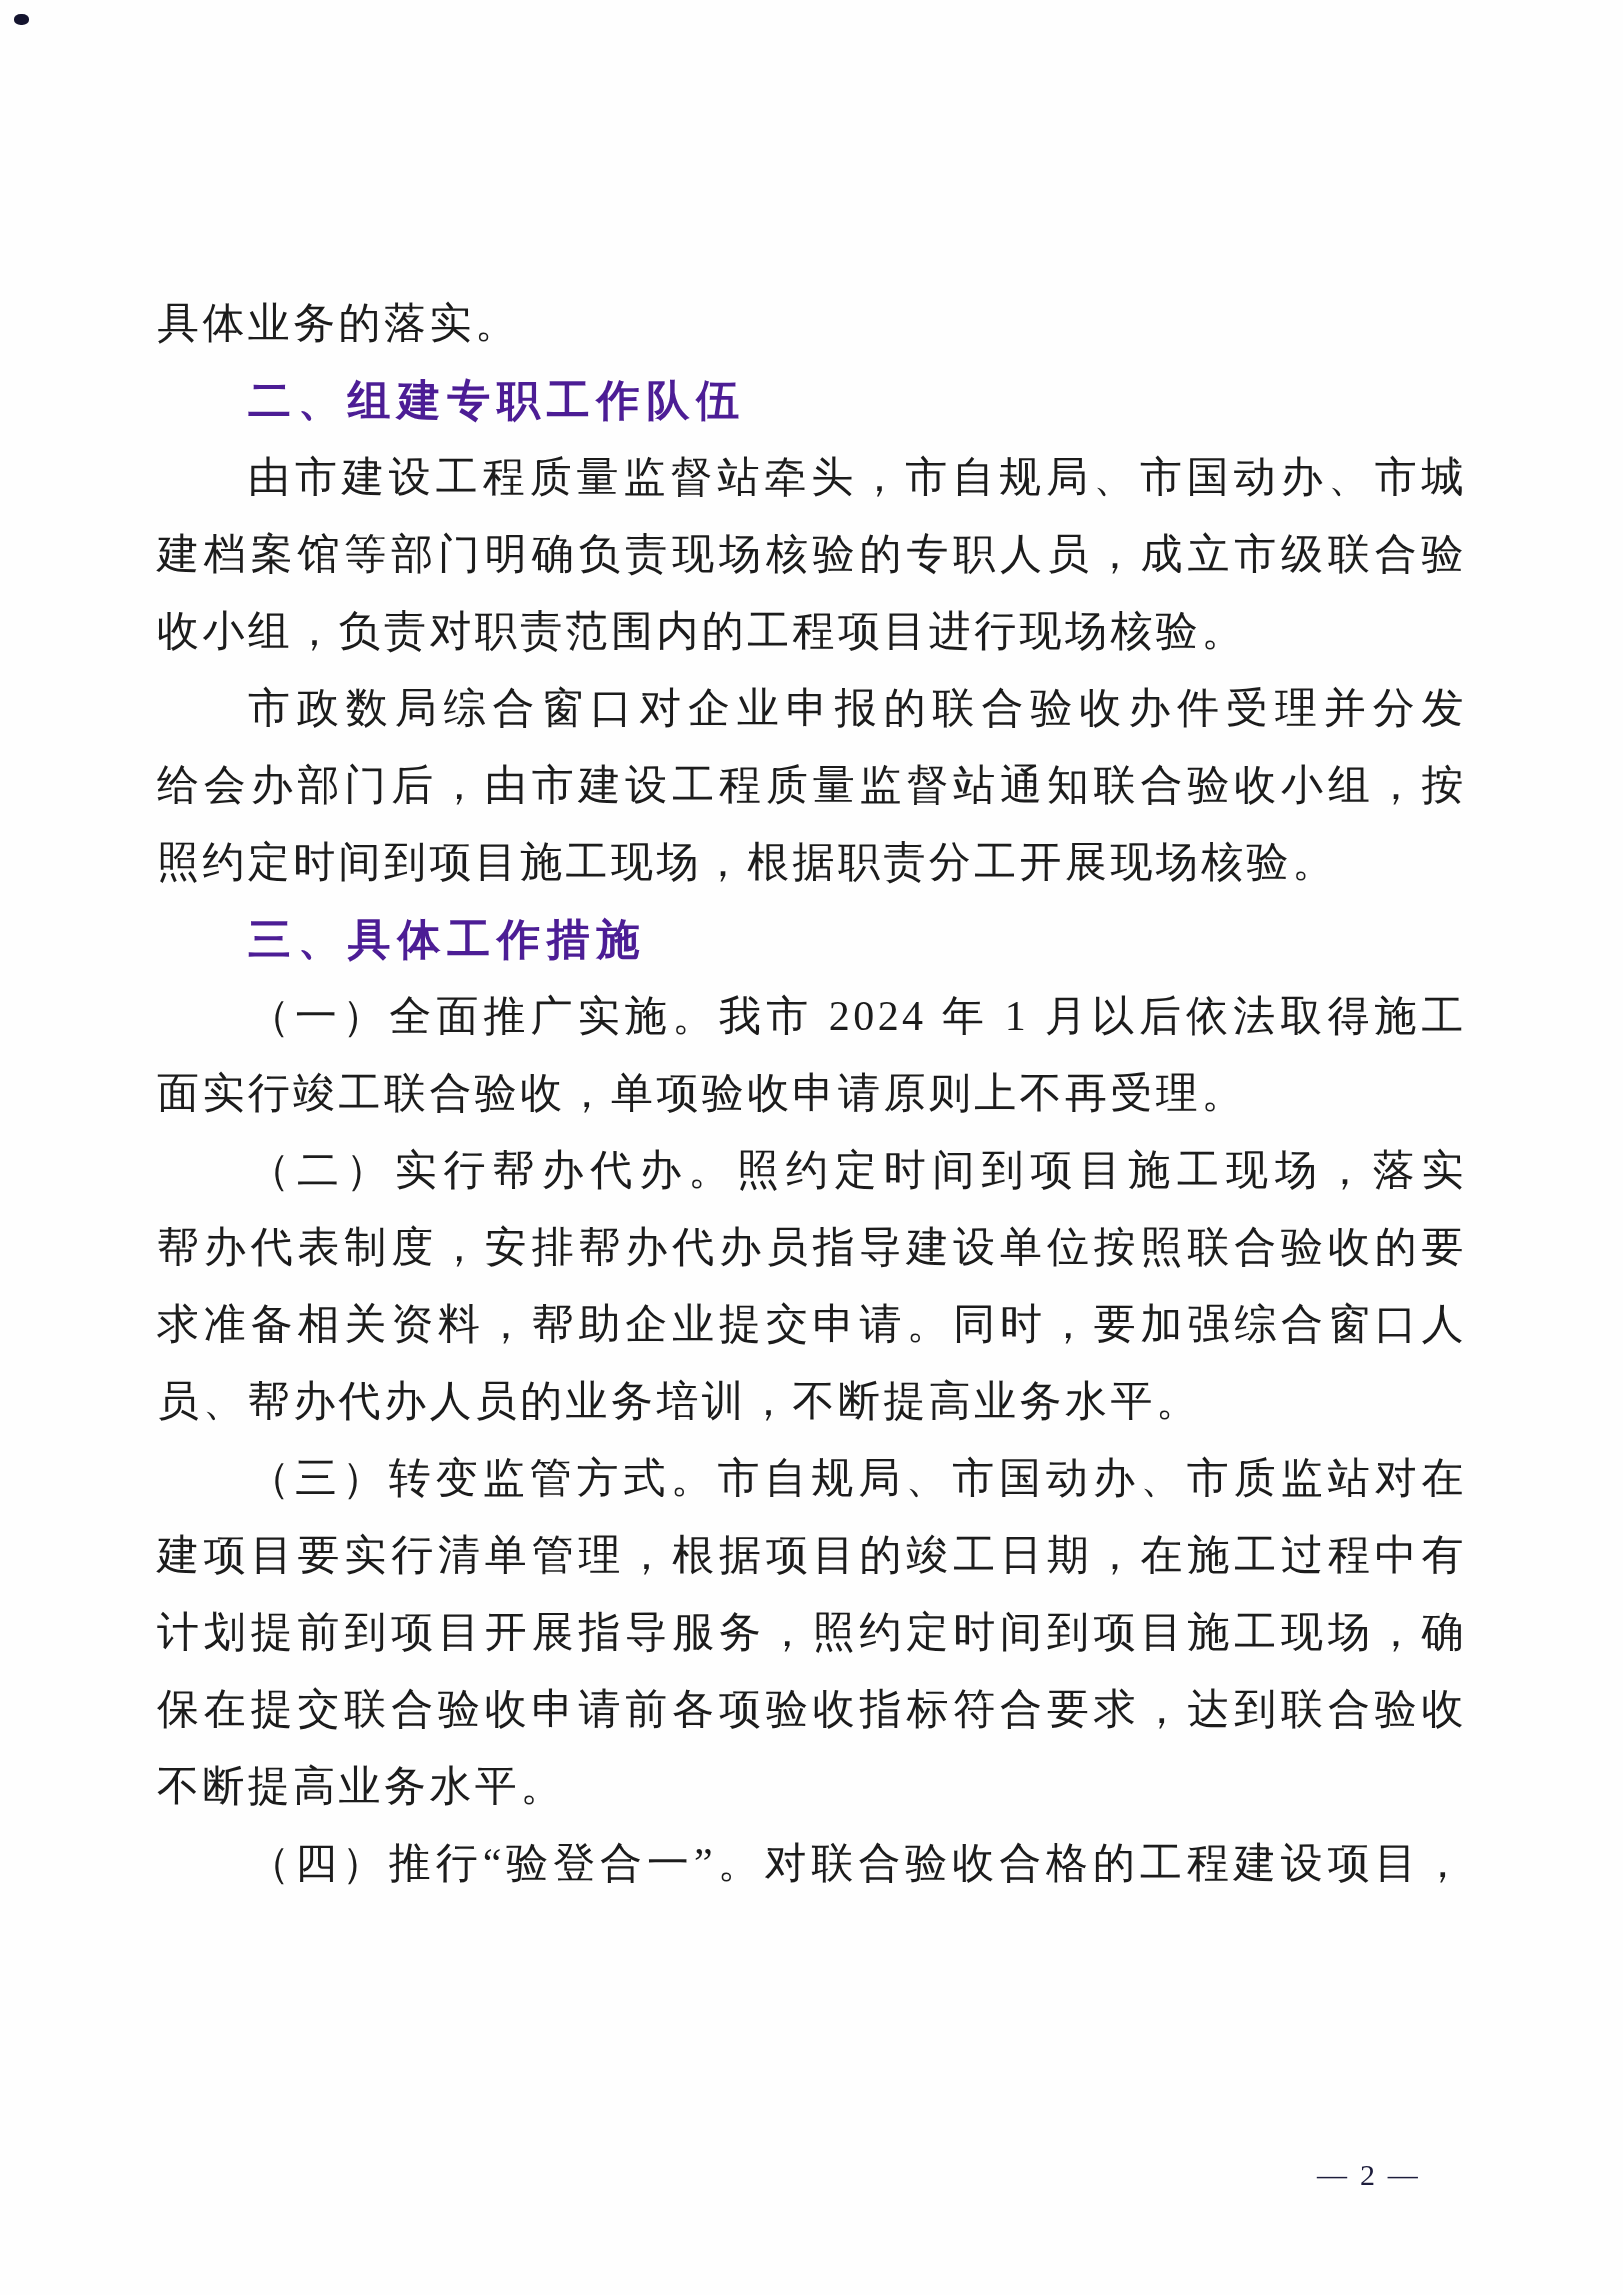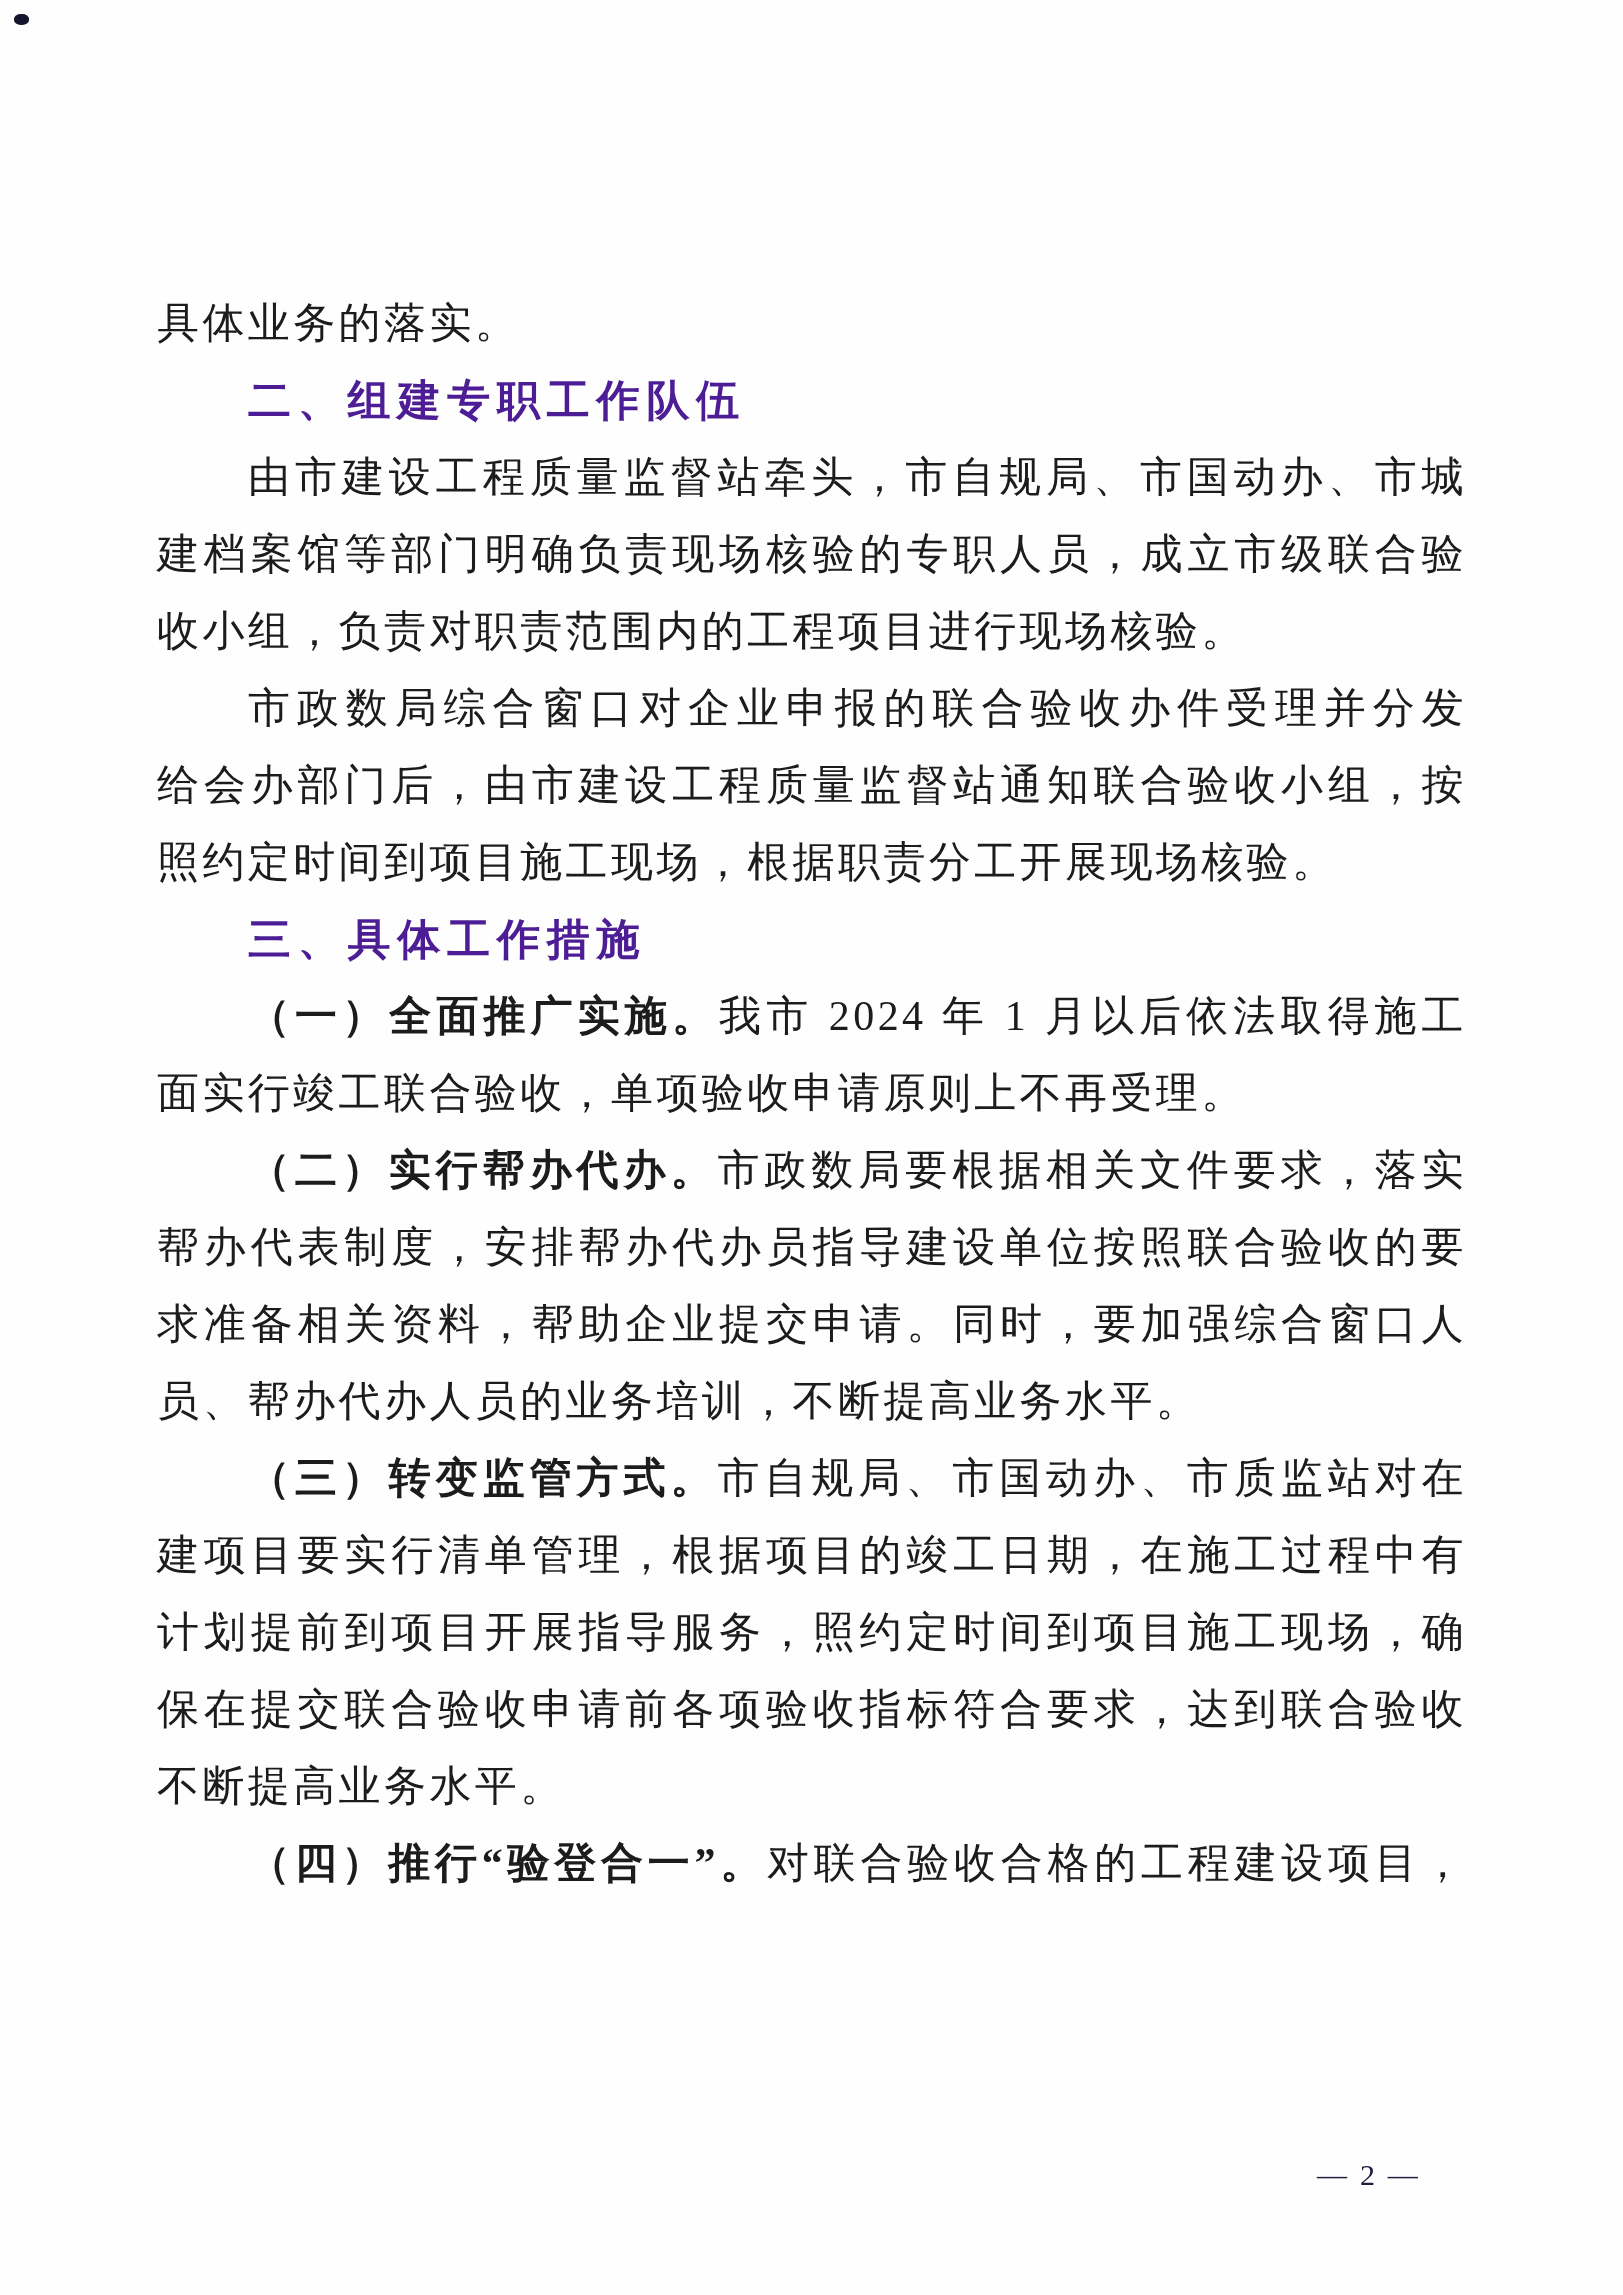--- a/index.html
+++ b/index.html
@@ -51,21 +51,21 @@
     text-indent: 91px;
   }
   .line.heading {
     font-family: "Liberation Sans", "DejaVu Sans", sans-serif;
     font-weight: 700;
     letter-spacing: 6.8px;
     font-size: 43px;
     color: #4c1d95;
   }
   .lead-bold {
-    font-weight: 700;
+    font-weight: 400;
   }
   .page-number {
     position: absolute;
     left: 1317px;
     top: 2154px;
     height: 41px;
     line-height: 41px;
     font-size: 30px;
     letter-spacing: 2.7px;
     color: #1d1d3c;
@@ -82,21 +82,21 @@
       <div class="line indent heading"><span>二、组建专职工作队伍</span></div>
       <div class="line justify indent"><span>由市建设工程质量监督站牵头，市自规局、市国动办、市城</span></div>
       <div class="line justify"><span>建档案馆等部门明确负责现场核验的专职人员，成立市级联合验</span></div>
       <div class="line"><span>收小组，负责对职责范围内的工程项目进行现场核验。</span></div>
       <div class="line justify indent"><span>市政数局综合窗口对企业申报的联合验收办件受理并分发</span></div>
       <div class="line justify"><span>给会办部门后，由市建设工程质量监督站通知联合验收小组，按</span></div>
       <div class="line"><span>照约定时间到项目施工现场，根据职责分工开展现场核验。</span></div>
       <div class="line indent heading"><span>三、具体工作措施</span></div>
       <div class="line justify indent"><span class="lead-bold">（一）全面推广实施。</span><span>我市 2024 年 1 月以后依法取得施工</span></div>
       <div class="line"><span>面实行竣工联合验收，单项验收申请原则上不再受理。</span></div>
-      <div class="line justify indent"><span class="lead-bold">（二）实行帮办代办。</span><span>市政数局要根据相关文件要求，落实</span></div>
+      <div class="line justify indent"><span class="lead-bold">（二）实行帮办代办。</span><span>照约定时间到项目施工现场，落实</span></div>
       <div class="line justify"><span>帮办代表制度，安排帮办代办员指导建设单位按照联合验收的要</span></div>
       <div class="line justify"><span>求准备相关资料，帮助企业提交申请。同时，要加强综合窗口人</span></div>
       <div class="line"><span>员、帮办代办人员的业务培训，不断提高业务水平。</span></div>
       <div class="line justify indent"><span class="lead-bold">（三）转变监管方式。</span><span>市自规局、市国动办、市质监站对在</span></div>
       <div class="line justify"><span>建项目要实行清单管理，根据项目的竣工日期，在施工过程中有</span></div>
       <div class="line justify"><span>计划提前到项目开展指导服务，照约定时间到项目施工现场，确</span></div>
       <div class="line justify"><span>保在提交联合验收申请前各项验收指标符合要求，达到联合验收</span></div>
       <div class="line"><span>不断提高业务水平。</span></div>
       <div class="line justify indent"><span class="lead-bold">（四）推行“验登合一”。</span><span>对联合验收合格的工程建设项目，</span></div>
     </div>

